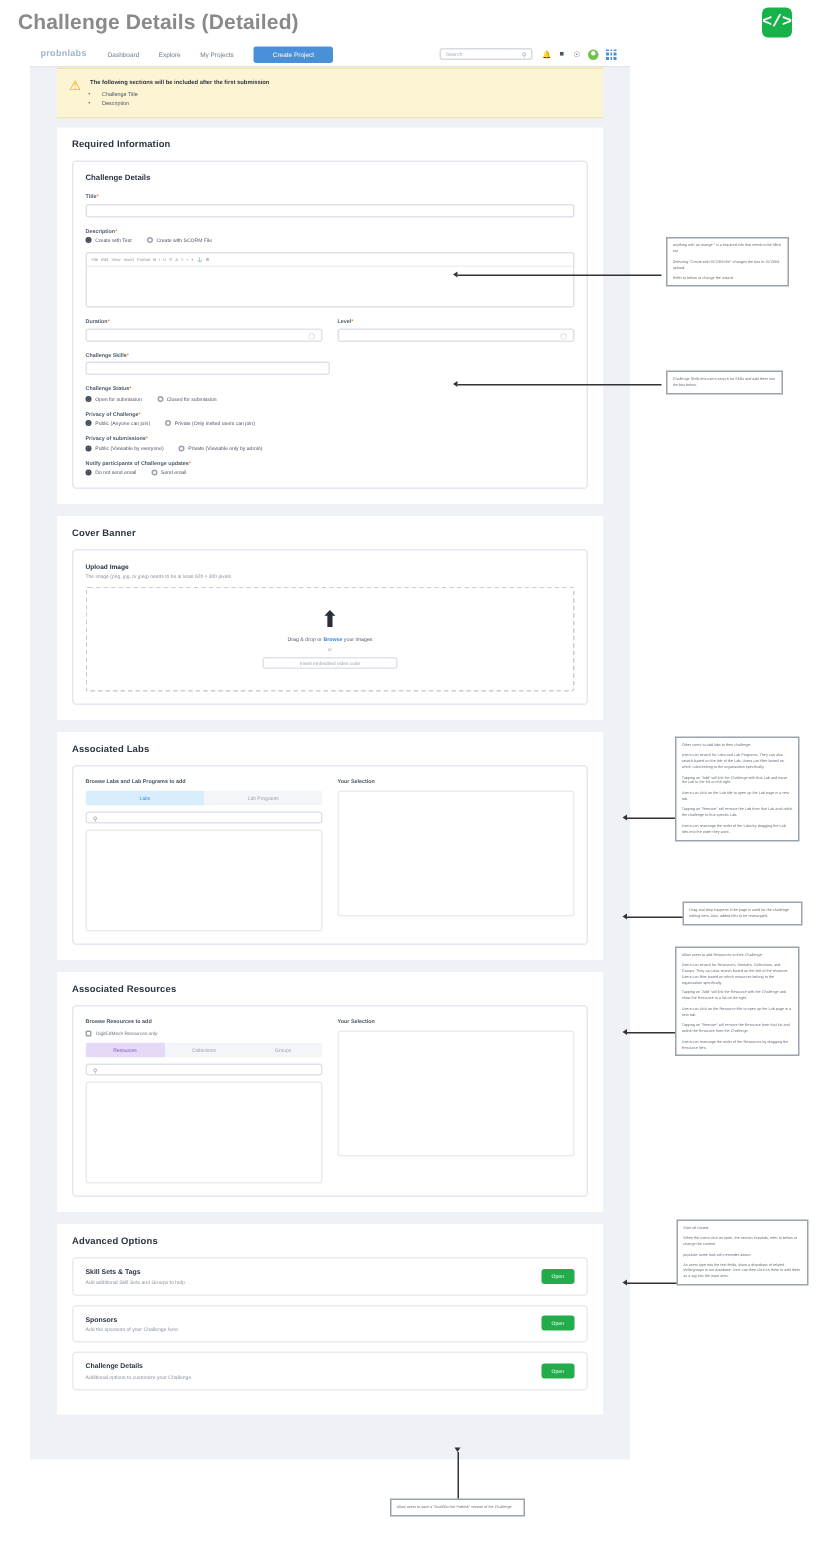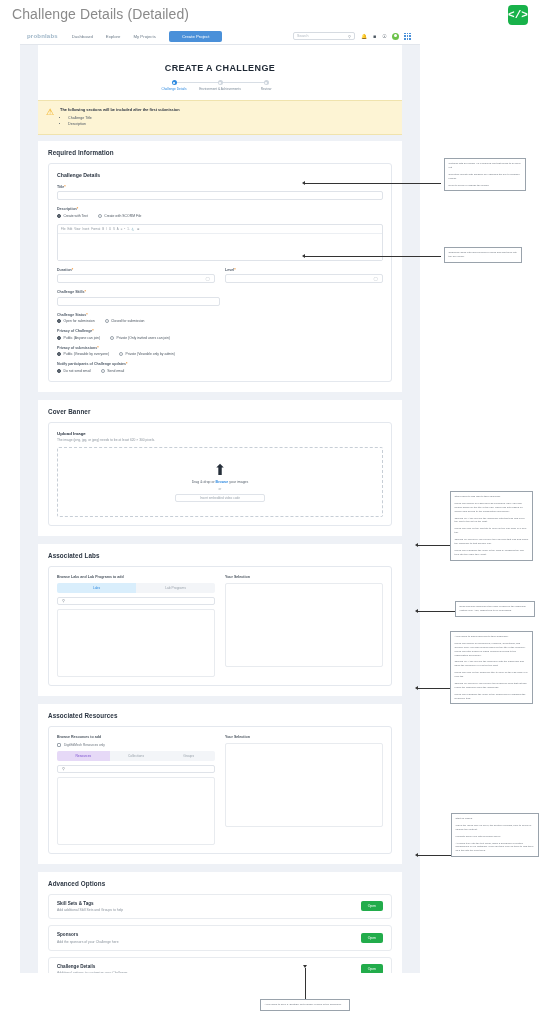--- a/index.html
+++ b/index.html
@@ -7,21 +7,21 @@
   body {
     background: #ffffff;
     font-family: "Liberation Sans", sans-serif;
     position: relative;
     overflow: hidden;
   }
 
   
   .page-title {
     position: absolute; left: 12px; top: 6px;
-    font-size: 14px; color: #8a8a8a; font-weight: 400; letter-spacing: .1px;
+    font-size: 14px; color: #8a8a8a; font-weight: 700; letter-spacing: .1px;
   }
   .code-badge {
     position: absolute; right: 24px; top: 5px;
     width: 20px; height: 20px; border-radius: 4px;
     background: #18b24a; display: flex; align-items: center; justify-content: center;
     color: #fff; font-size: 11px; font-weight: 700; font-family: "Liberation Mono", monospace;
   }
 
   
   .app {
@@ -225,40 +225,20 @@
           <i></i>
           <i></i>
           <i></i>
           <i></i>
       </span>
     </div>
   </div>
 
   <div class="canvas">
 
-    <div class="card first">
-      <div class="create-title">CREATE A CHALLENGE</div>
-      <div class="stepper">
-        <div class="step active">
-          <div class="bar"></div>
-          <div class="dot"></div>
-          <div class="lbl">Challenge Details</div>
-        </div>
-        <div class="step">
-          <div class="bar"></div>
-          <div class="dot"></div>
-          <div class="lbl">Environment &amp; Achievements</div>
-        </div>
-        <div class="step">
-
-          <div class="dot"></div>
-          <div class="lbl">Review</div>
-        </div>
-      </div>
-    </div>
 
     <div class="warnbar">
       <div class="warn-ico">⚠</div>
       <div>
         <div class="warn-title">The following sections will be included after the first submission</div>
         <ul class="warn-list">
           <li>Challenge Title</li>
           <li>Description</li>
         </ul>
       </div>

